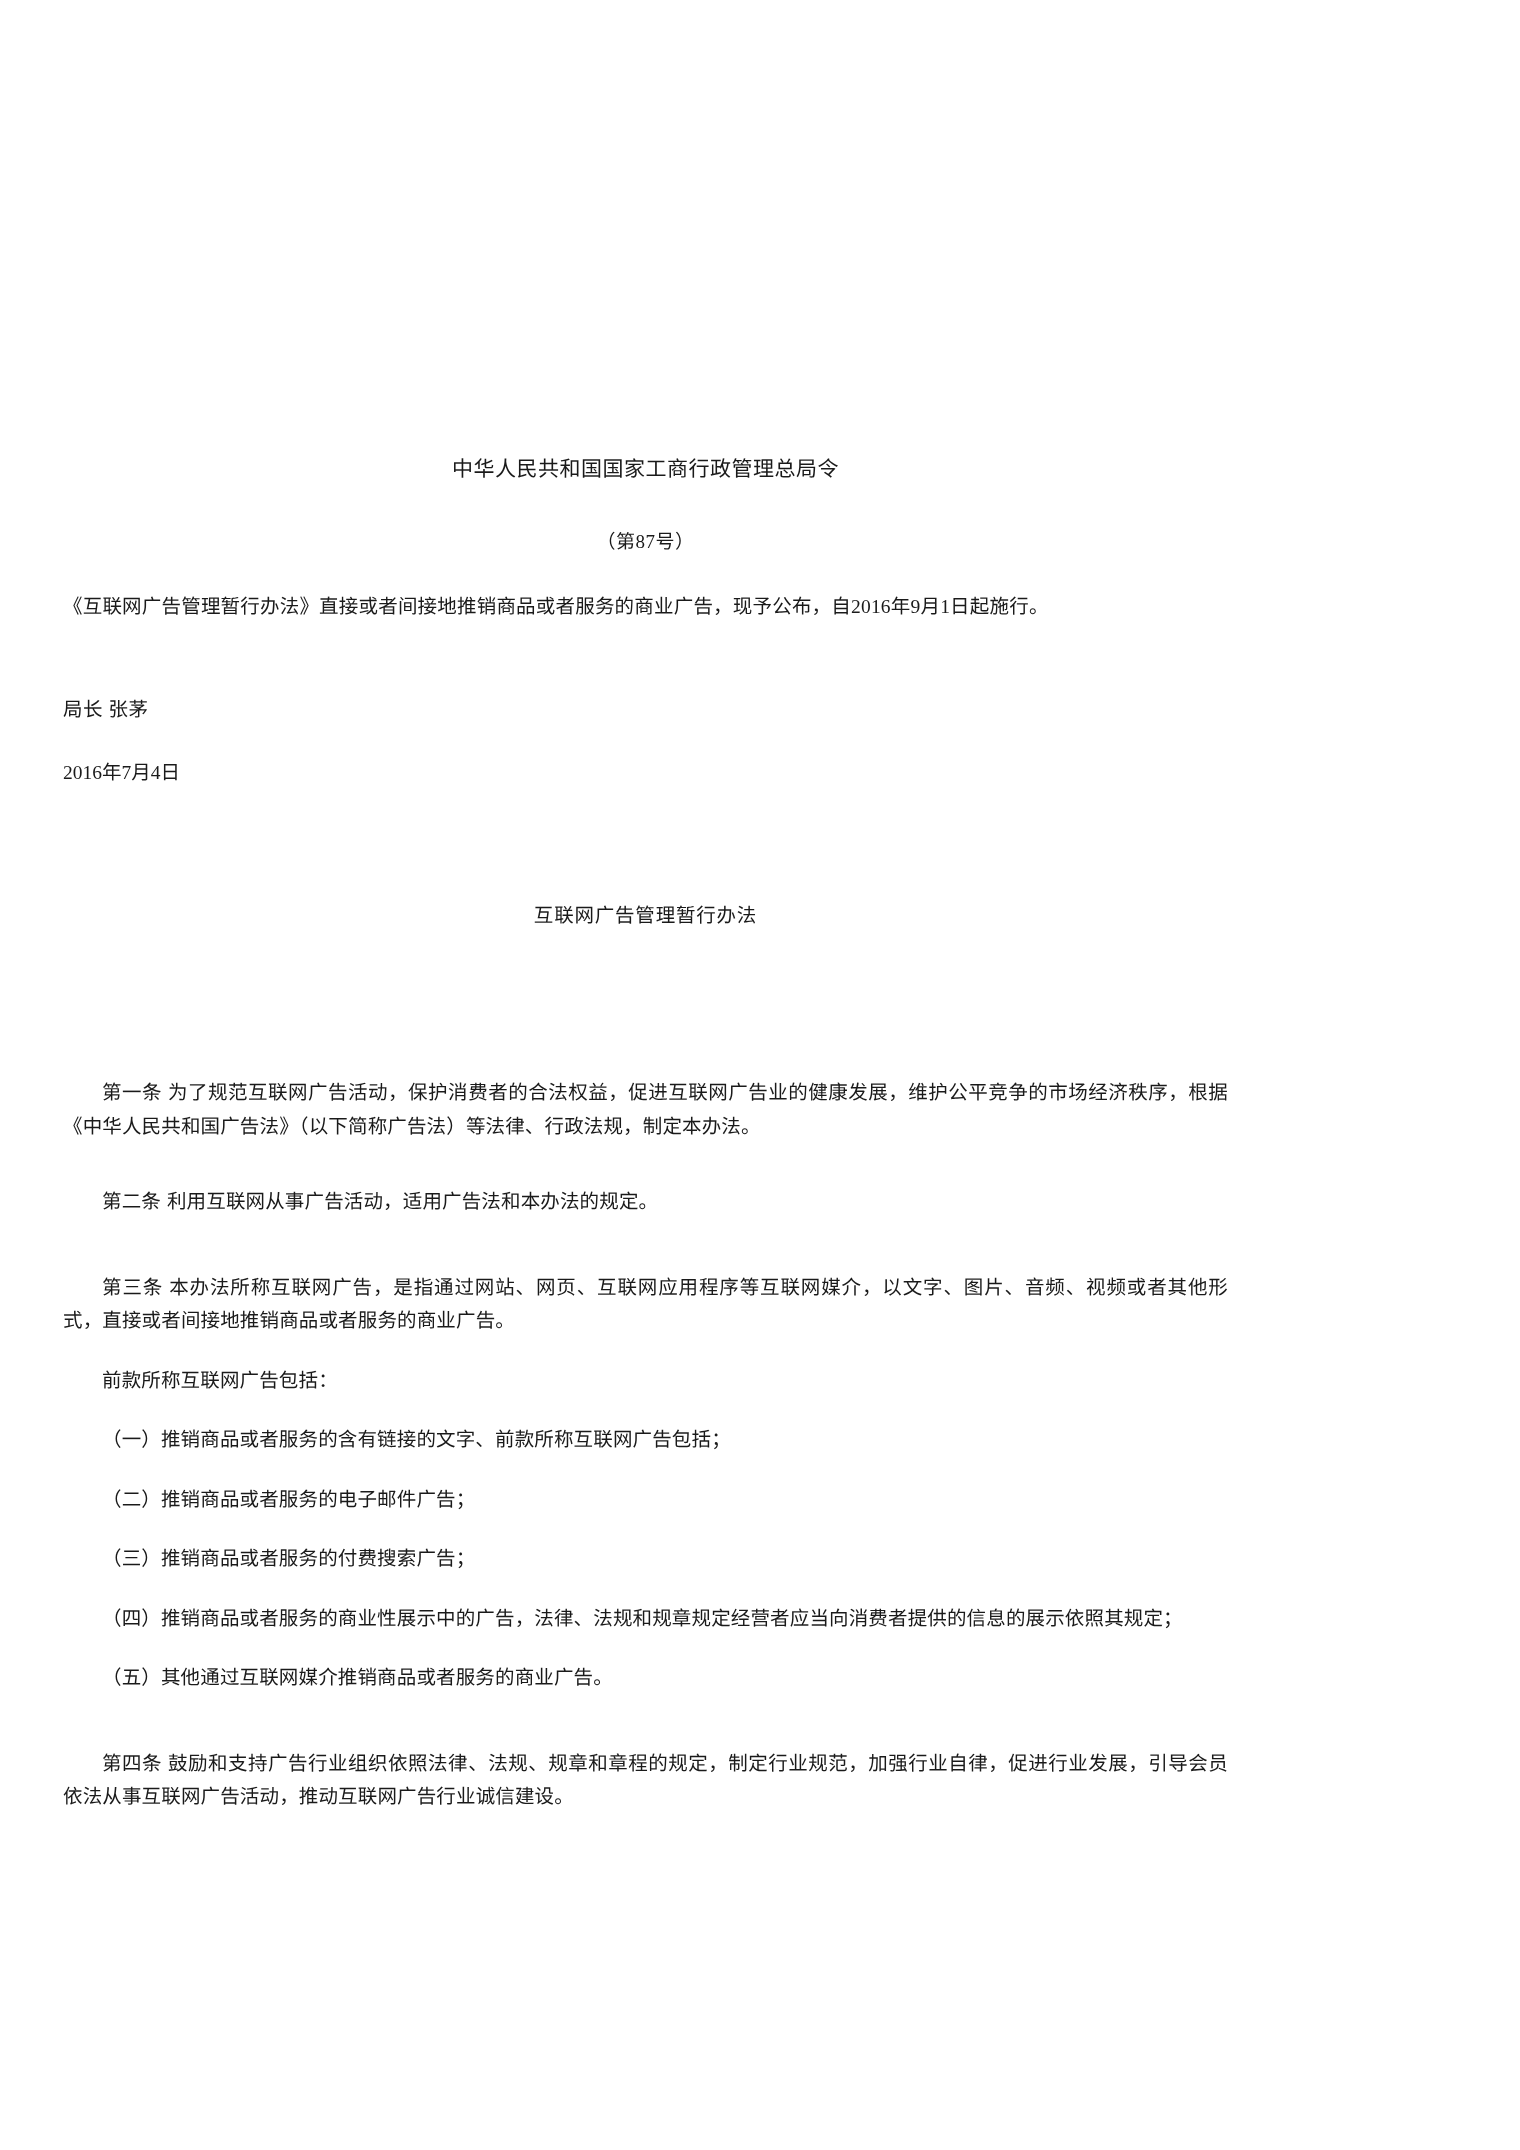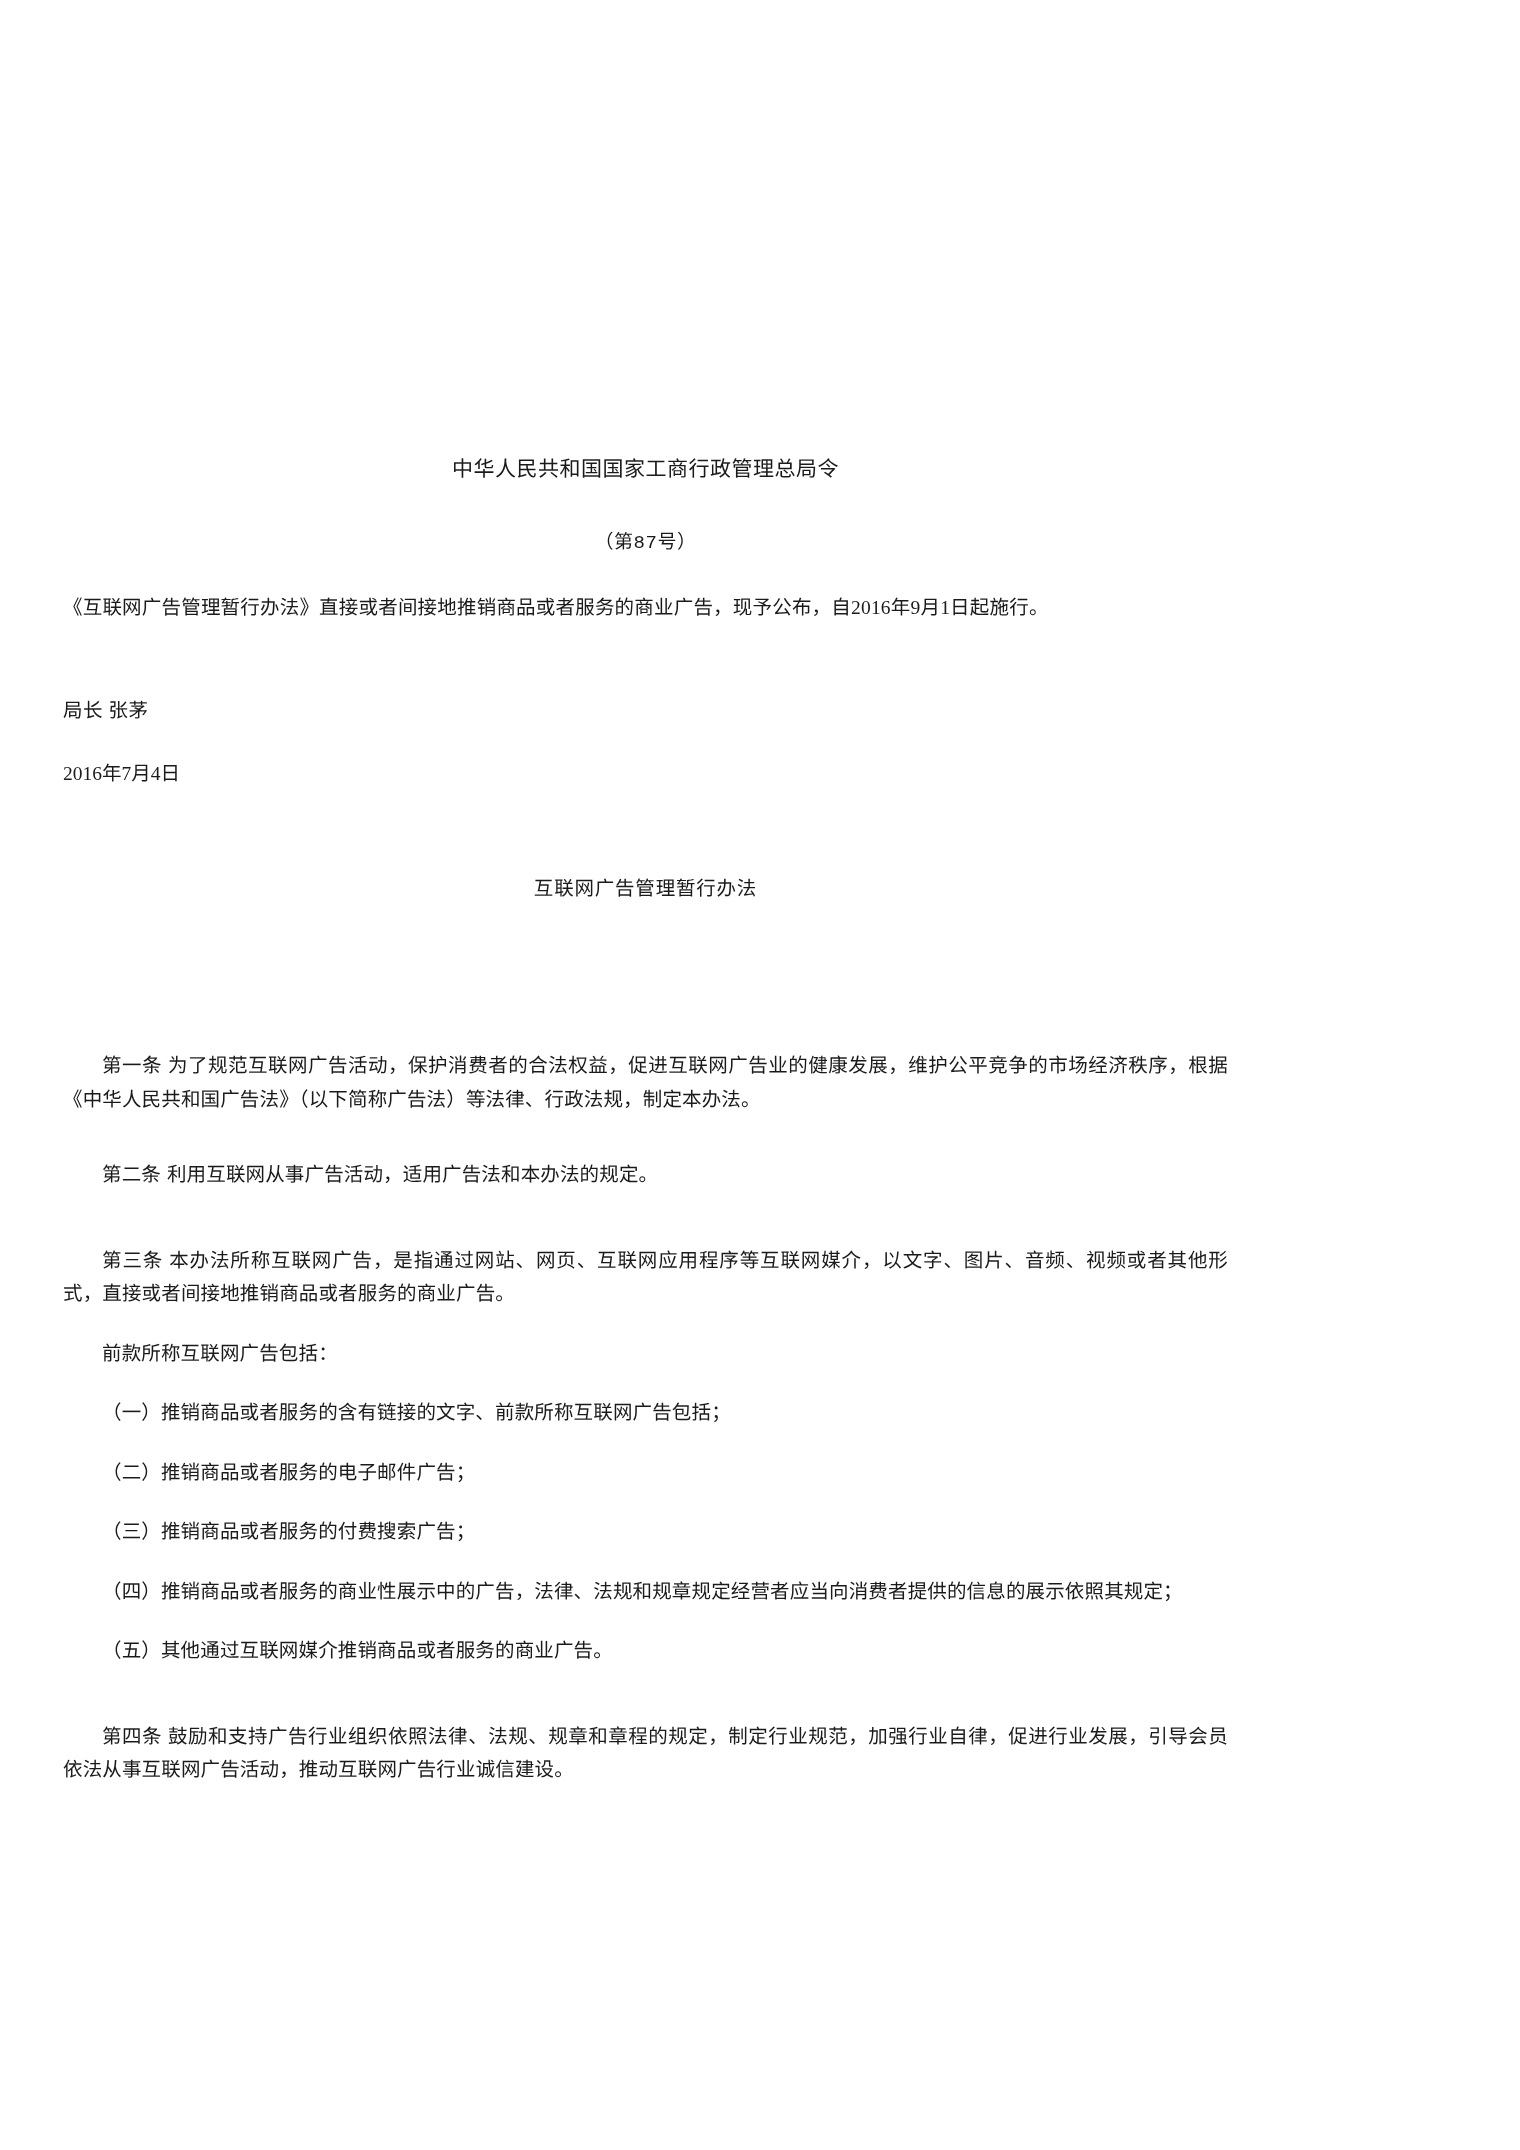--- a/index.html
+++ b/index.html
@@ -27,21 +27,20 @@
     text-align: center;
     font-size: 21px;
     letter-spacing: 0.5px;
     line-height: 1.4;
   }
   .doc-number {
     text-align: center;
     font-size: 19px;
     margin-top: 42px;
     letter-spacing: 0.5px;
-    font-family: Liberation Mono, monospace;
   }
   .promulgation {
     font-size: 19.5px;
     margin-top: 38px;
     text-align: justify;
     text-justify: inter-ideograph;
     letter-spacing: 0.2px;
     line-height: 1.6;
   }
   .signature-block {
@@ -54,21 +53,21 @@
     padding-right: 28px;
   }
   .signature-block .sig-date {
     margin-top: 34px;
     padding-right: 12px;
   }
 
   .regulation-title {
     text-align: center;
     font-size: 19.5px;
-    margin-top: 84px;
+    margin-top: 112px;
     letter-spacing: 0.8px;
   }
 
   .body-block {
     margin-top: 148px;
   }
   p.article {
     font-size: 19.5px;
     line-height: 1.72;
     margin: 0 0 30px 0;

